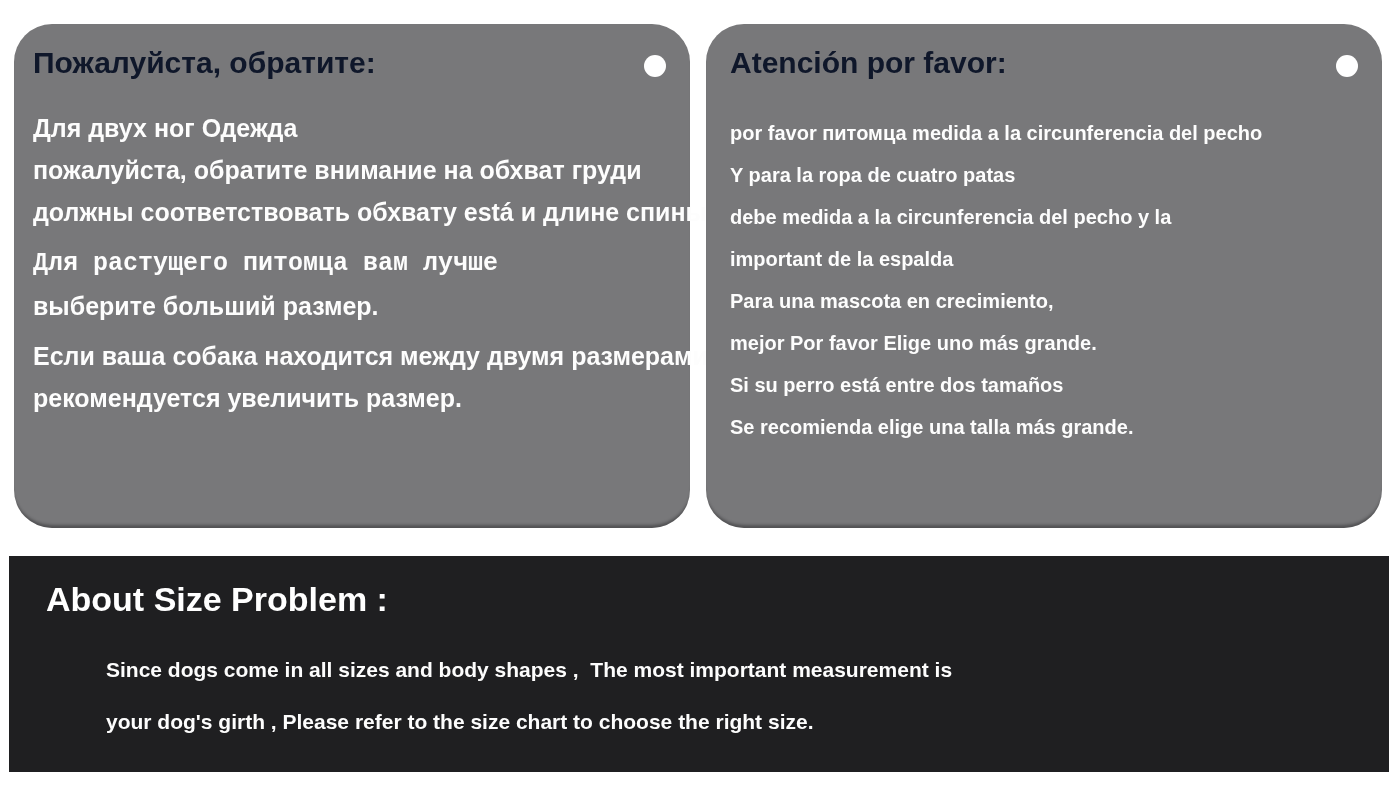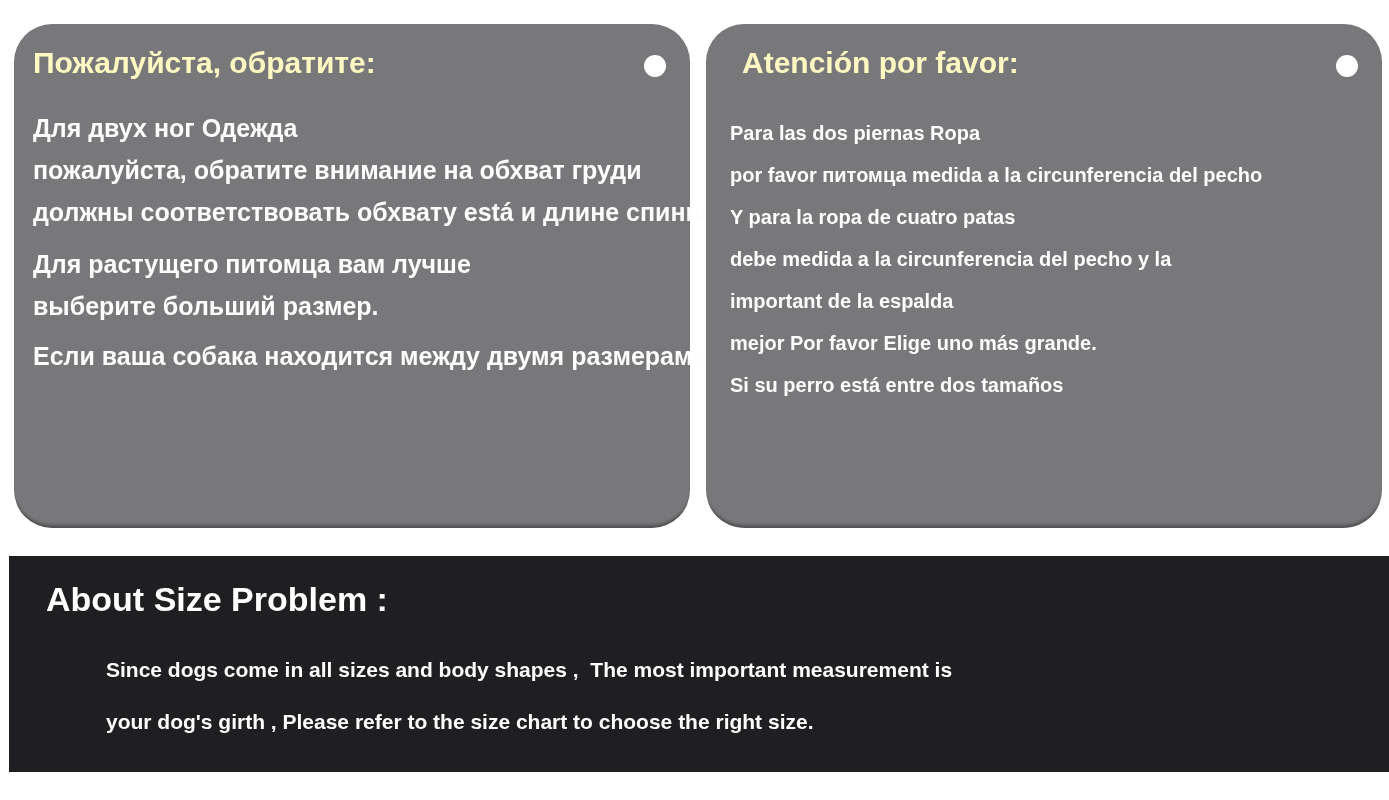--- a/index.html
+++ b/index.html
@@ -23,23 +23,23 @@
   }
   .panel.left  { left: 14px; }
   .panel.right { left: 706px; }
   .panel-title {
     position: absolute;
     top: 22px;
     left: 19px;
     font-size: 30px;
     font-weight: bold;
     white-space: pre;
-    color: #fef9c3;
+    color: #0f172a;
   }
-  .panel.right .panel-title { left: 36px; text-align: center; }
+  .panel.right .panel-title { left: 24px; text-align: center; }
   .dot {
     position: absolute;
     top: 31px;
     right: 24px;
     width: 22px;
     height: 22px;
     border-radius: 50%;
     background: #ffffff;
   }
   .panel-body {
@@ -53,21 +53,21 @@
     font-size: 25px;
     line-height: 42px;
   }
   .body-es {
     top: 88px;
     left: 24px;
     font-size: 20px;
     line-height: 42px;
   }
   .panel-body .line { white-space: pre; }
-  .body-ru .gap-a { margin-top: 10px; }
+  .body-ru .gap-a { margin-top: 10px; font-family: Liberation Mono, monospace; }
   .body-ru .gap-b { margin-top: 8px; }
 
   .size-note {
     position: absolute;
     top: 556px;
     left: 0;
     width: 1389px;
     height: 216px;
     background: #1f1f21;
     margin-left: 9px;
@@ -100,34 +100,36 @@
   <div class="panel left">
     <div class="panel-title">Пожалуйста, обратите:</div>
     <span class="dot"></span>
     <div class="panel-body body-ru">
       <div class="line">Для двух ног Одежда</div>
       <div class="line">пожалуйста, обратите внимание на обхват груди</div>
       <div class="line">должны соответствовать обхвату está и длине спины</div>
       <div class="line gap-a">Для растущего питомца вам лучше</div>
       <div class="line">выберите больший размер.</div>
       <div class="line gap-b">Если ваша собака находится между двумя размерами</div>
+      <div class="line">рекомендуется увеличить размер.</div>
     </div>
   </div>
 
   <div class="panel right">
     <div class="panel-title">Atención por favor:</div>
     <span class="dot"></span>
     <div class="panel-body body-es">
-      <div class="line">Para las dos piernas Ropa</div>
       <div class="line">por favor питомца medida a la circunferencia del pecho</div>
       <div class="line">Y para la ropa de cuatro patas</div>
       <div class="line">debe medida a la circunferencia del pecho y la</div>
       <div class="line">important de la espalda</div>
+      <div class="line">Para una mascota en crecimiento,</div>
       <div class="line">mejor Por favor Elige uno más grande.</div>
       <div class="line">Si su perro está entre dos tamaños</div>
+      <div class="line">Se recomienda elige una talla más grande.</div>
     </div>
   </div>
 
   <div class="size-note">
     <div class="size-title">About Size Problem :</div>
     <div class="size-body">
       <div class="line">Since dogs come in all sizes and body shapes ,  The most important measurement is</div>
       <div class="line">your dog's girth , Please refer to the size chart to choose the right size.</div>
     </div>
   </div>

